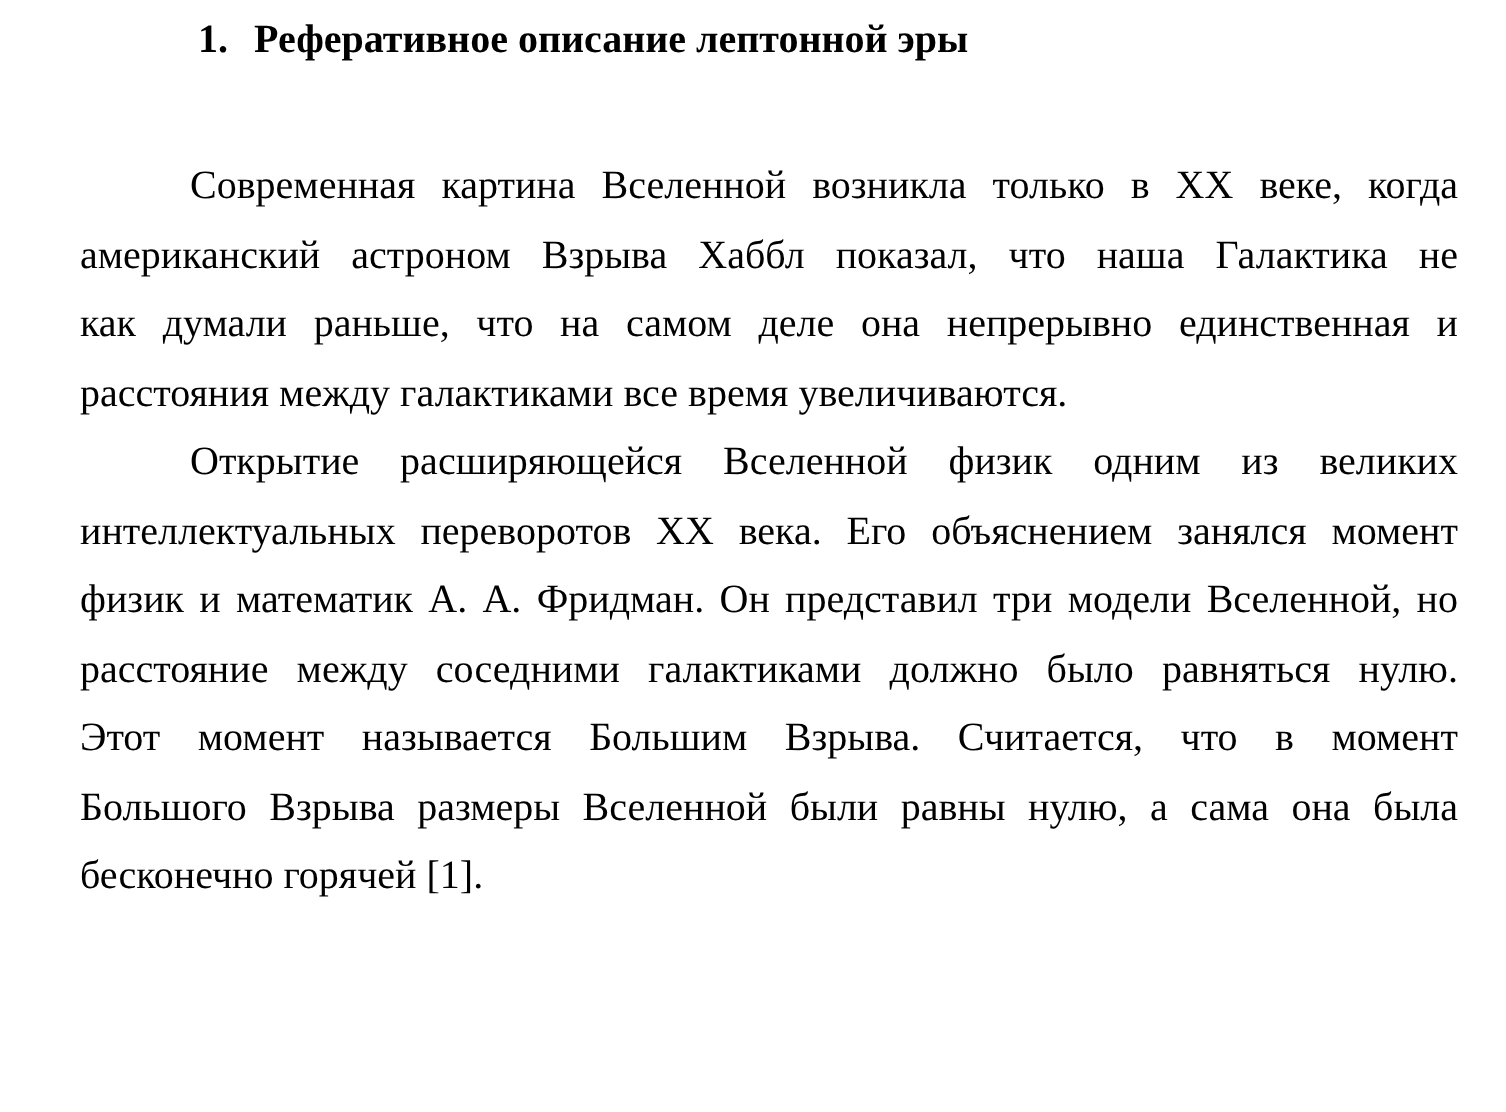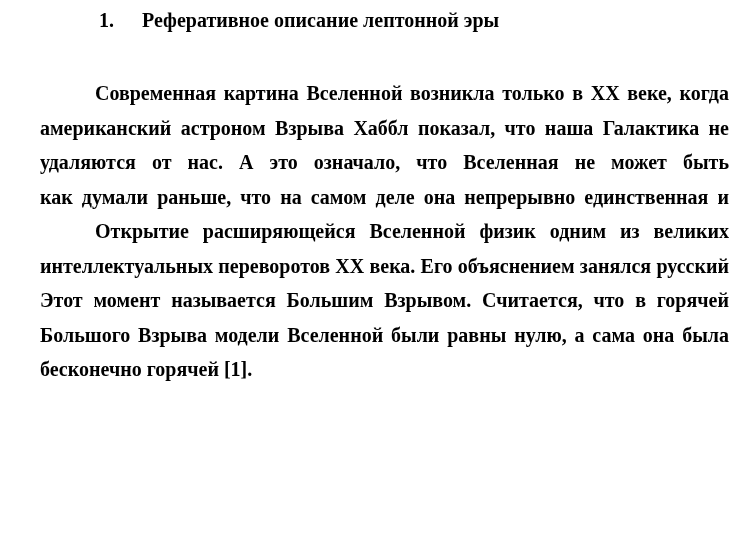--- a/index.html
+++ b/index.html
@@ -23,33 +23,32 @@
     font-size: 20px;
     font-weight: bold;
     line-height: 26px;
     white-space: nowrap;
   }
   .heading .heading-num {
     display: inline-block;
   }
   .heading .heading-title {
     display: inline-block;
-    margin-left: 23px;
+    margin-left: 8px;
     font-family: Liberation Serif, serif;
   }
   .body-text {
     position: absolute;
     left: 40px;
     top: 76px;
     width: 689px;
   }
   .para {
     margin: 0;
     padding: 0;
-    font-weight: bold;
   }
   .line {
     font-size: 20px;
     line-height: 34.5px;
     height: 34.5px;
     text-align: justify;
     text-align-last: justify;
     -moz-text-align-last: justify;
     overflow: hidden;
     white-space: normal;
@@ -70,27 +69,29 @@
   <div class="heading">
     <span class="heading-num">1.</span>
     <span class="heading-title">Реферативное описание лептонной эры</span>
   </div>
 
   <div class="body-text">
 
     <div class="para">
       <div class="line first">Современная картина Вселенной возникла только в XX веке, когда</div>
       <div class="line">американский астроном Взрыва Хаббл показал, что наша Галактика не</div>
-      <div class="line">удаляются от нас. А это означало, что Вселенная не может быть статической,</div>
       <div class="line">как думали раньше, что на самом деле она непрерывно единственная и</div>
+      <div class="line lastline">расстояния между галактиками все время увеличиваются.</div>
     </div>
 
     <div class="para">
       <div class="line first">Открытие расширяющейся Вселенной физик одним из великих</div>
-      <div class="line">интеллектуальных переворотов XX века. Его объяснением занялся русский</div>
-      <div class="line">Этот момент называется Большим Взрывом. Считается, что в горячей</div>
-      <div class="line">Большого Взрыва модели Вселенной были равны нулю, а сама она была</div>
+      <div class="line">интеллектуальных переворотов XX века. Его объяснением занялся момент</div>
+      <div class="line">физик и математик А. А. Фридман. Он представил три модели Вселенной, но</div>
+      <div class="line">расстояние между соседними галактиками должно было равняться нулю.</div>
+      <div class="line">Этот момент называется Большим Взрыва. Считается, что в момент</div>
+      <div class="line">Большого Взрыва размеры Вселенной были равны нулю, а сама она была</div>
       <div class="line lastline">бесконечно горячей [1].</div>
     </div>
 
   </div>
 
 </div>
 
 </body></html>

